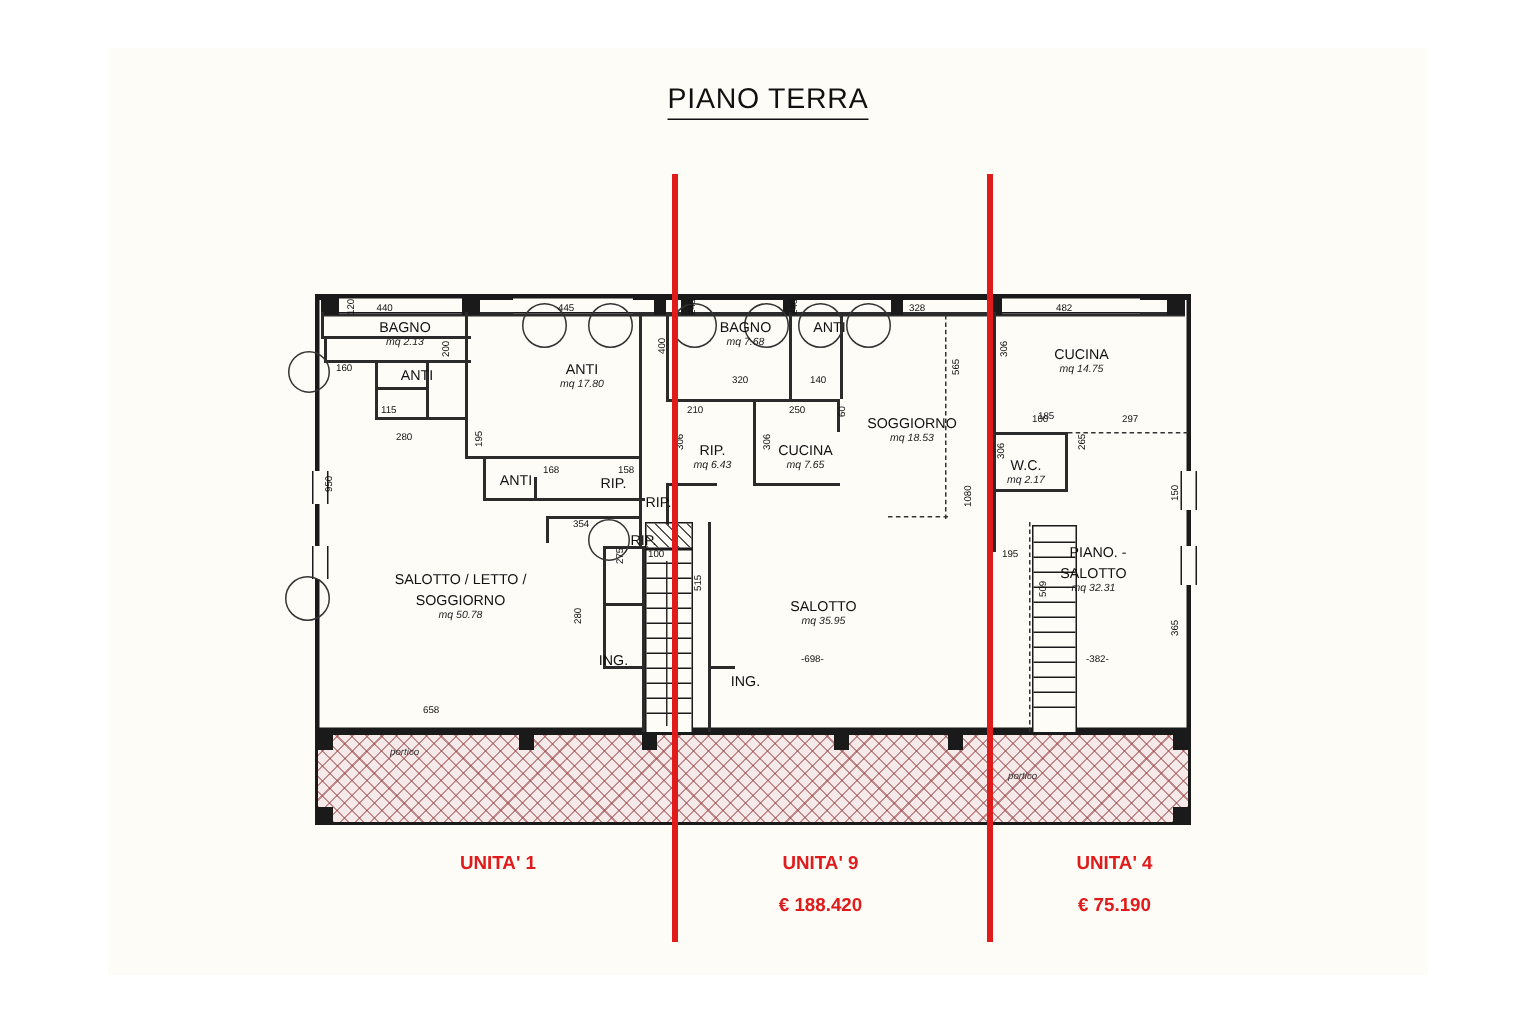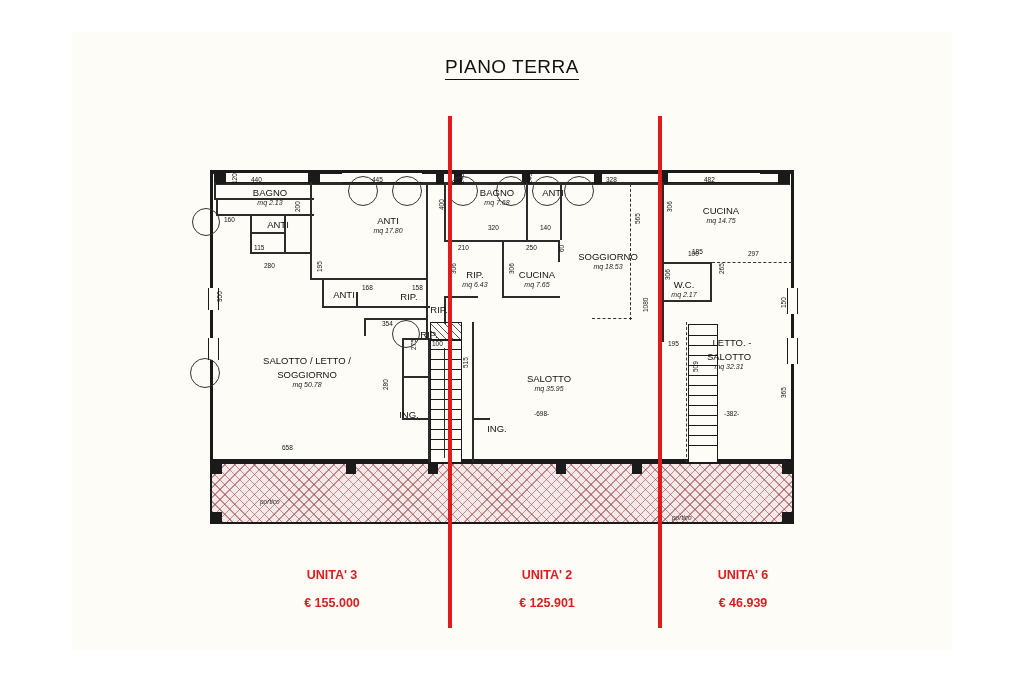--- a/index.html
+++ b/index.html
@@ -37,21 +37,21 @@
   }
   .title span {
     border-bottom: 1.5px solid #111111;
     padding-bottom: 2px;
   }
 
   
   .plan {
     position: absolute;
     left: 196px;
-    top: 162px;
+    top: 188px;
     width: 612px;
     height: 372px;
   }
   
   .wall-outer {
     position: absolute;
     left: 14px;
     top: 8px;
     width: 584px;
     height: 292px;
@@ -341,21 +341,21 @@
         <div class="rlab" style="left: 56px; top: 208px; width: 110px;"><b>SOGGIORNO</b><span class="mq">mq 50.78</span></div>
         <div class="rlab" style="left: 262px; top: 108px; width: 34px;"><b>RIP.</b><span class="mq">mq 6.43</span></div>
         <div class="rlab" style="left: 276px; top: 26px; width: 50px;"><b>BAGNO</b><span class="mq">mq 7.68</span></div>
         <div class="rlab" style="left: 337px; top: 26px; width: 40px;"><b>ANTI</b></div>
         <div class="rlab" style="left: 316px; top: 108px; width: 50px;"><b>CUCINA</b><span class="mq">mq 7.65</span></div>
         <div class="rlab" style="left: 374px; top: 90px; width: 76px;"><b>SOGGIORNO</b><span class="mq">mq 18.53</span></div>
         <div class="rlab" style="left: 318px; top: 212px; width: 70px;"><b>SALOTTO</b><span class="mq">mq 35.95</span></div>
         <div class="rlab" style="left: 284px; top: 262px; width: 34px;"><b>ING.</b></div>
         <div class="rlab" style="left: 500px; top: 44px; width: 50px;"><b>CUCINA</b><span class="mq">mq 14.75</span></div>
         <div class="rlab" style="left: 468px; top: 118px; width: 40px;"><b>W.C.</b><span class="mq">mq 2.17</span></div>
-        <div class="rlab" style="left: 508px; top: 176px; width: 56px;"><b>LETTO. -</b></div>
+        <div class="rlab" style="left: 508px; top: 176px; width: 56px;"><b>PIANO. -</b></div>
         <div class="rlab" style="left: 502px; top: 190px; width: 62px;"><b>SALOTTO</b><span class="mq">mq 32.31</span></div>
         <div class="rlab" style="left: 228px; top: 143px; width: 30px;"><b>RIP.</b></div>
       </div>
 
     <div id="dims">
         <div class="dim" style="left: 55px; top: 14px;">440</div>
         <div class="dimv" style="left: 35px; top: 22px;">120</div>
         <div class="dim" style="left: 28px; top: 54px;">160</div>
         <div class="dimv" style="left: 98px; top: 50px;">200</div>
         <div class="dim" style="left: 58px; top: 82px;">115</div>
@@ -399,20 +399,20 @@
         <div class="dim" style="left: 496px; top: 86px;">185</div>
       </div>
 
     <div id="porticolabs"></div>
   </div>
 
   <div class="divider" style="left:448px;"></div>
   <div class="divider" style="left:658px;"></div>
 
   <div id="units">
-      <div class="unit" style="left: 232px; top: 568px; width: 200px;"><span>UNITA' 3</span><span class="price">€ 155.000</span></div>
-      <div class="unit" style="left: 452px; top: 568px; width: 190px;"><span>UNITA' 2</span><span class="price">€ 125.901</span></div>
-      <div class="unit" style="left: 648px; top: 568px; width: 190px;"><span>UNITA' 6</span><span class="price">€ 46.939</span></div>
+      <div class="unit" style="left: 232px; top: 568px; width: 200px;"><span>UNITA' 1</span></div>
+      <div class="unit" style="left: 452px; top: 568px; width: 190px;"><span>UNITA' 9</span><span class="price">€ 188.420</span></div>
+      <div class="unit" style="left: 648px; top: 568px; width: 190px;"><span>UNITA' 4</span><span class="price">€ 75.190</span></div>
     </div>
 
 <div class="portico-lab" style="left: 260px; top: 498px; position: absolute;">portico</div>
     <div class="portico-lab" style="left: 672px; top: 514px; position: absolute;">portico</div>
   </div>
 
 </body></html>

